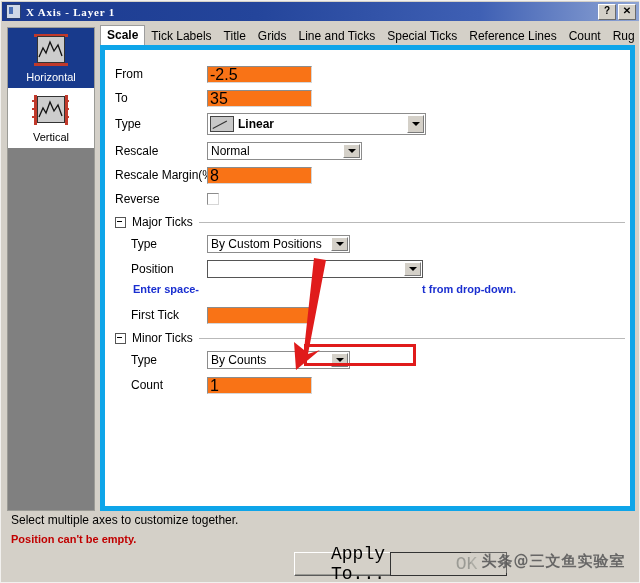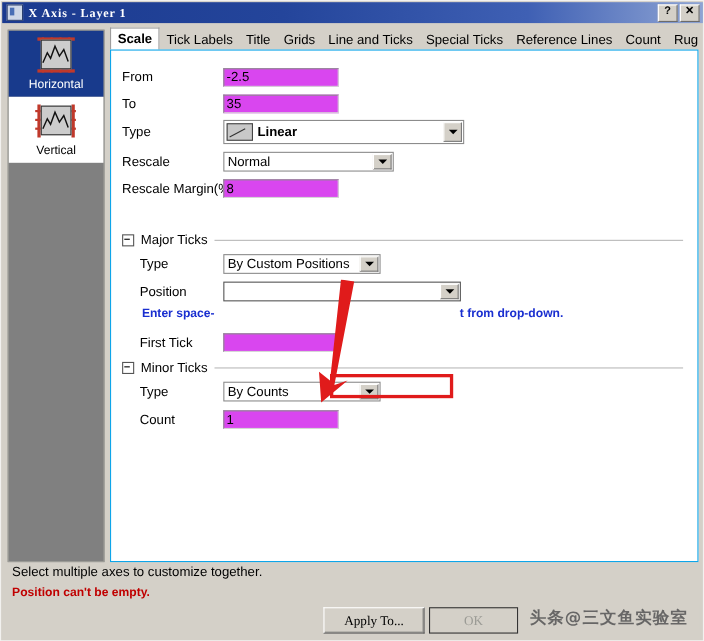--- a/index.html
+++ b/index.html
@@ -126,42 +126,42 @@
     border-bottom: 1px solid #ffffff;
     margin-bottom: -1px;
     padding: 2px 6px 4px 6px;
   }
 
   
   #panel {
     position: absolute; left: 99px; top: 44px;
     width: 535px; height: 466px;
     background: #ffffff;
-    border: 1px solid #0ea5e9;
+    border: 5px solid #0ea5e9;
     box-sizing: border-box;
     overflow: hidden;
   }
 
   .row {
     position: absolute;
     display: flex; align-items: center;
     height: 20px;
   }
   .flabel {
     font-size: 12px; color: #000;
     font-family: "Liberation Sans", sans-serif;
     white-space: nowrap;
   }
   .txtfield {
-    background: #d946ef;
+    background: #f97316;
     border: 1px solid #8c8c8c;
     border-right-color: #d6d6d6; border-bottom-color: #d6d6d6;
     height: 17px;
     box-sizing: border-box;
-    font-size: 12px;
+    font-size: 16px;
     color: #000;
     padding: 0 2px;
     line-height: 15px;
     font-family: "Liberation Sans", sans-serif;
     outline: none;
   }
   .combo {
     position: relative;
     background: #ffffff;
     border: 1px solid #8c8c8c;
@@ -292,25 +292,26 @@
     font-size: 11px; color: #c00000; font-weight: bold;
     font-family: "Liberation Sans", sans-serif;
   }
   .btn {
     position: absolute;
     height: 22px;
     background: #d4d0c8;
     border: 1px solid #ffffff;
     border-right-color: #5a5a5a; border-bottom-color: #5a5a5a;
     box-shadow: inset -1px -1px 0 #9a9a94;
-    font-size: 12px;
+    font-size: 18px;
     display: flex; align-items: center; justify-content: center;
     cursor: default;
-    font-family: Liberation Serif, serif;
+    font-family: Liberation Mono, monospace;
     color: #000;
+    padding-left: 36px;
   }
   .btn.disabled { color: #9b9b95; }
   .btn.default {
     border: 1px solid #333;
     box-shadow: none;
   }
   #watermark {
     position: absolute;
     left: 470px; top: 549px;
     width: 165px; height: 23px;
@@ -424,20 +425,24 @@
             <i></i>
           </div>
       </div>
     </div>
 
     <div class="row" style="left:10px; top:115px;">
       <div class="flabel" style="width:92px;">Rescale Margin(%)</div>
       <div class="txtfield" style="width:105px;">8</div>
     </div>
 
+    <div class="row" style="left:10px; top:139px;">
+      <div class="flabel" style="width:92px;">Reverse</div>
+      <div class="chk"></div>
+    </div>
 
     <div class="group" style="top:165px;">
       <div class="exp"></div>
       <div class="gtxt">Major Ticks</div>
       <div class="rule"></div>
     </div>
 
     <div class="row" style="left:26px; top:184px;">
       <div class="flabel" style="width:76px;">Type</div>
       <div class="combo" style="width:143px;">

